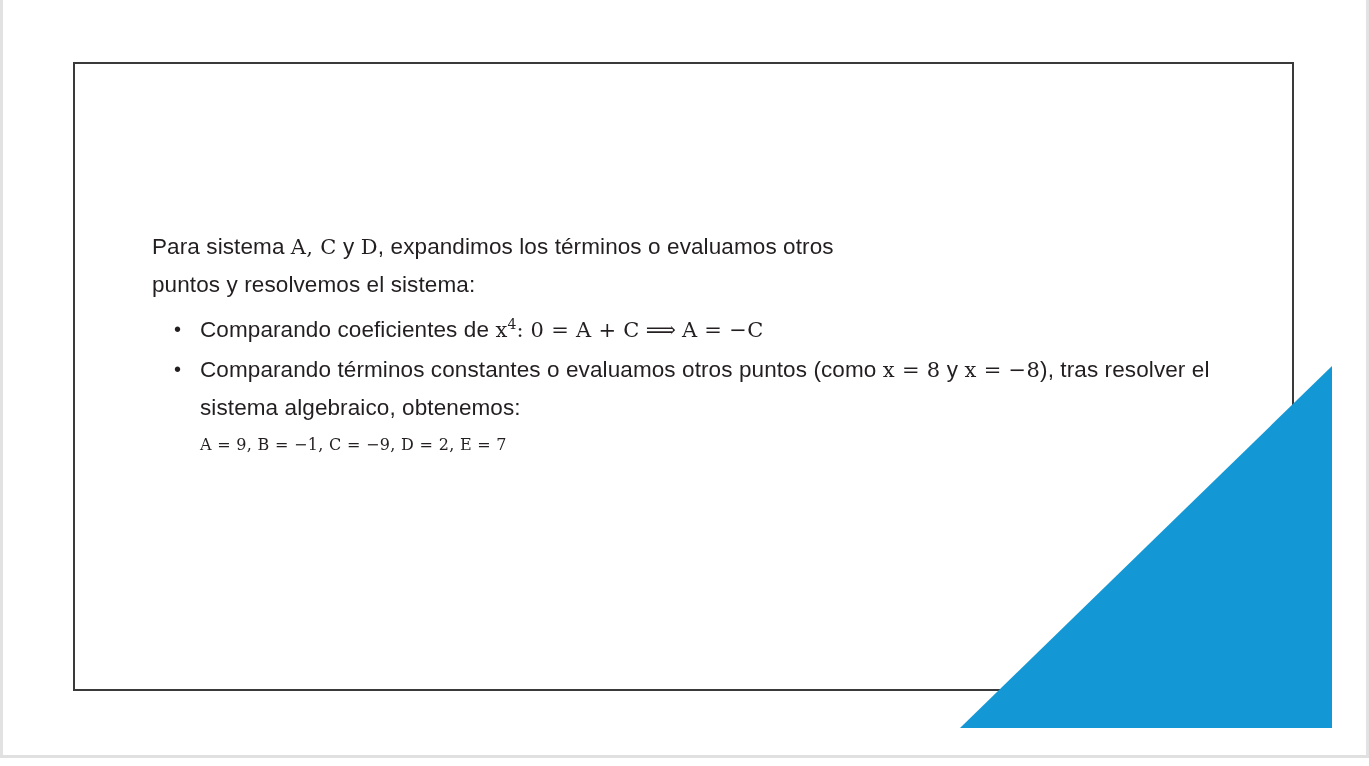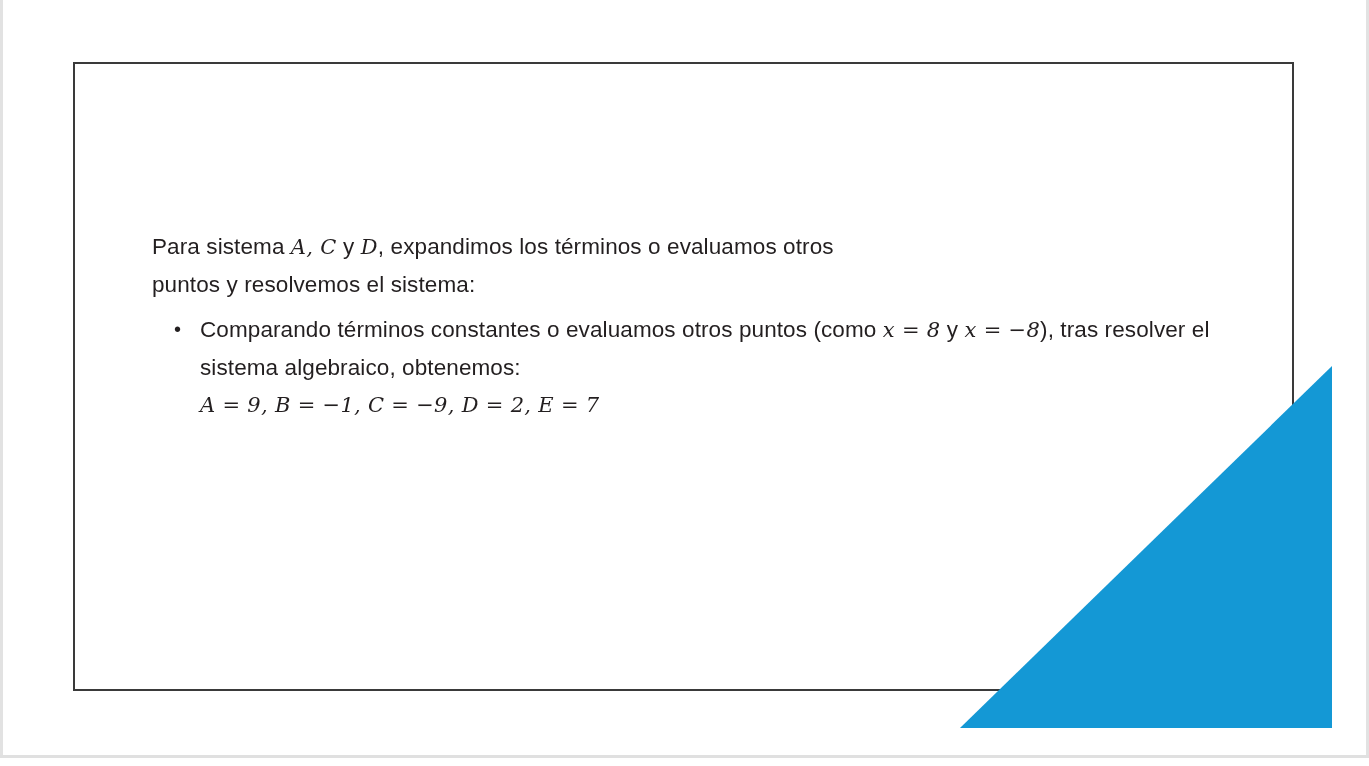--- a/index.html
+++ b/index.html
@@ -91,21 +91,20 @@
     left: 22px;
     top: 0;
     font-size: 20px;
     line-height: 37px;
     color: #231f20;
   }
 
   
   .m {
     font-family: "DejaVu Serif", "Liberation Serif", serif;
-    font-style: italic;
     font-size: 21px;
     letter-spacing: 0.3px;
   }
   .mn {
     font-family: "DejaVu Serif", "Liberation Serif", serif;
     font-style: normal;
     font-size: 21px;
   }
   .msup {
     font-family: "DejaVu Serif", "Liberation Serif", serif;
@@ -114,21 +113,21 @@
     vertical-align: super;
     line-height: 0;
   }
   .marrow {
     font-family: "DejaVu Serif", "Liberation Serif", serif;
     font-style: normal;
     font-size: 21px;
     padding: 0 6px;
   }
   .solution-line {
-    font-size: 21px;
+    font-size: 16px;
     margin-top: 2px;
     line-height: 34px;
   }
   .nowrap { white-space: nowrap; }
 </style>
 </head>
 <body>
 
 <div id="page">
 
@@ -141,20 +140,21 @@
   <svg class="corner-triangle" viewBox="0 0 372 362">
     <polygon points="372,0 372,362 0,362" fill="#1498d5"></polygon>
   </svg>
 
   <div class="content">
 
     <p class="para"><span>Para sistema </span><span class="m">A, C</span><span> y </span><span class="m">D</span><span>, expandimos los términos o evaluamos otros puntos y resolvemos el sistema:</span></p>
 
     <ul class="bullets">
 
+      <li><span>Comparando coeficientes de </span><span class="nowrap"><span class="m">x</span><span class="msup">4</span><span class="mn">: </span><span class="m">0 = A + C</span><span class="marrow">⟹</span><span class="m">A = −C</span></span></li>
 
       <li><span>Comparando términos constantes o evaluamos otros puntos (como </span><span class="m">x = 8</span><span> y </span><span class="m">x = −8</span><span>), tras resolver el sistema algebraico, obtenemos:</span>
         <div class="solution-line m">A = 9, B = −1, C = −9, D = 2, E = 7</div>
       </li>
 
     </ul>
   </div>
 
 </div>
 

